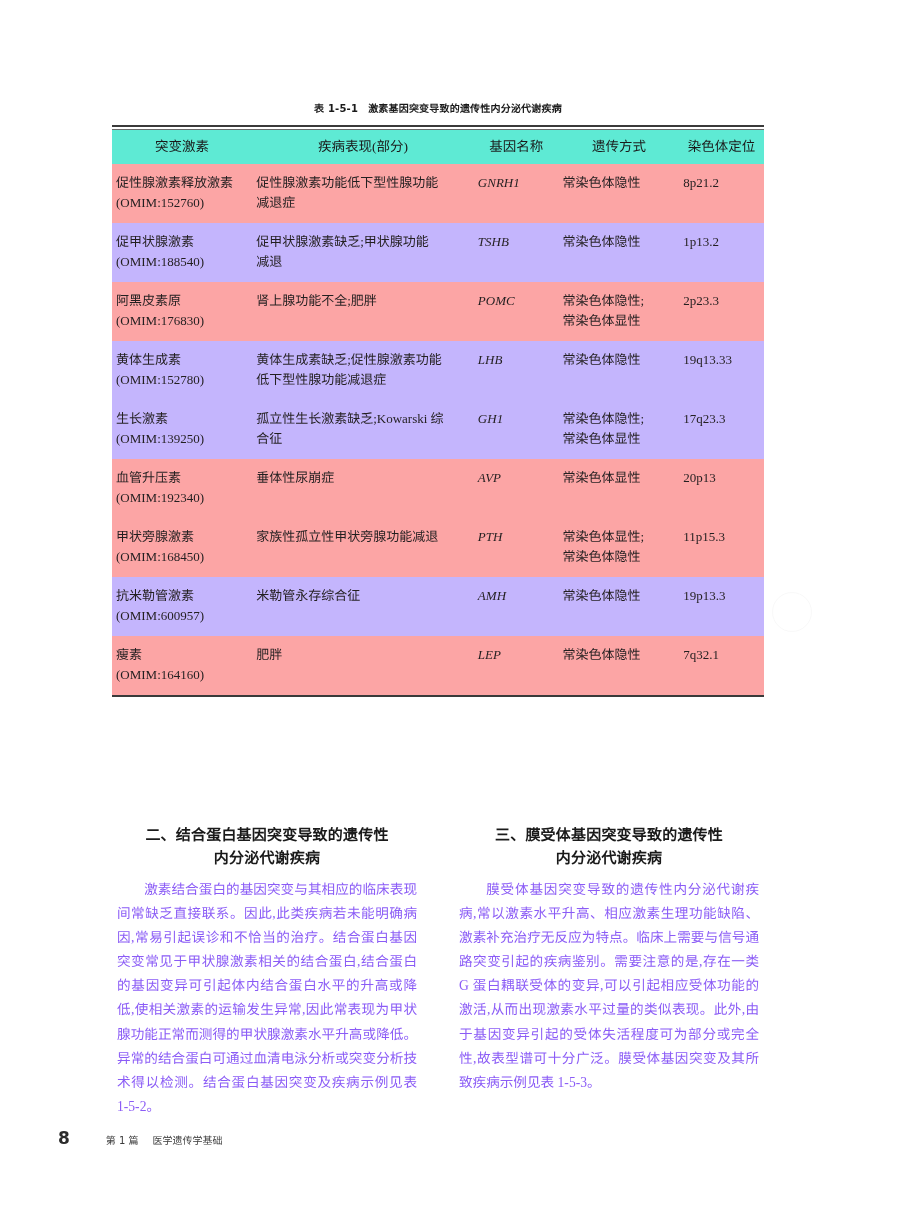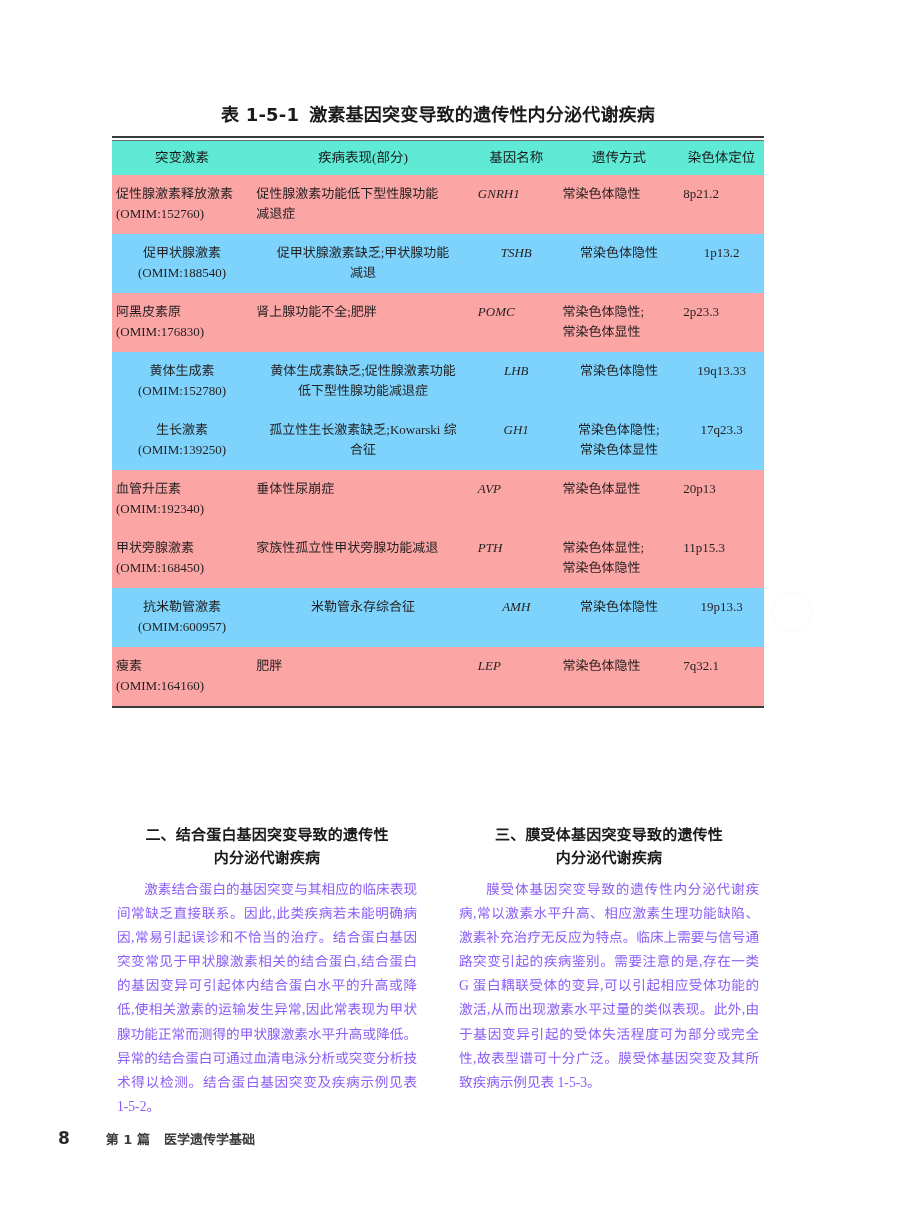--- a/index.html
+++ b/index.html
@@ -29,21 +29,21 @@
     position: absolute;
     left: 112px;
     top: 100px;
     width: 652px;
   }
 
   .table-caption {
     text-align: center;
     font-family: "DejaVu Sans", "Liberation Sans", sans-serif;
     font-weight: bold;
-    font-size: 18px;
+    font-size: 10px;
     letter-spacing: 0.2px;
     color: #1a1a1a;
     margin-bottom: 10px;
   }
   .table-caption .cap-num { margin-right: 10px; }
 
   table.data-table {
     width: 100%;
     border-collapse: collapse;
     table-layout: fixed;
@@ -78,21 +78,21 @@
     font-size: 0;
     line-height: 0;
     margin-top: 0;
   }
 
   table.data-table tbody td {
     padding: 9px 4px 11px 4px;
     vertical-align: top;
     color: #231f20;
   }
-  tbody tr.shaded td { background: #7dd3fc; text-align: center; }
+  tbody tr.shaded td { background: #c4b5fd; }
   tbody tr.plain td  { background: #fca5a5; }
 
   
   col.c-hormone { width: 21.5%; }
   col.c-disease { width: 34.0%; }
   col.c-gene    { width: 13.0%; }
   col.c-inherit { width: 18.5%; }
   col.c-locus   { width: 13.0%; }
 
   td.hormone { text-align: left;   padding-left: 10px; }
@@ -154,22 +154,22 @@
     font-family: "DejaVu Sans", "Liberation Sans", sans-serif;
     color: #3b3b3b;
   }
   .folio {
     font-size: 17px;
     font-weight: bold;
     color: #2b2b2b;
     margin-right: 36px;
   }
   .running-head {
-    font-size: 13px;
-    font-weight: bold;
+    font-size: 10px;
+    font-weight: normal;
     color: #3b3b3b;
   }
   .running-head .rh-part { margin-right: 14px; }
 
   
   .watermark {
     position: absolute;
     left: 772px;
     top: 592px;
     width: 38px;

